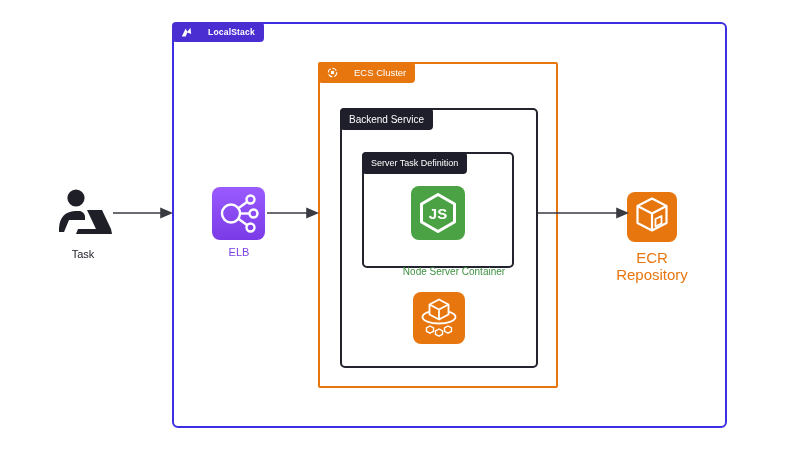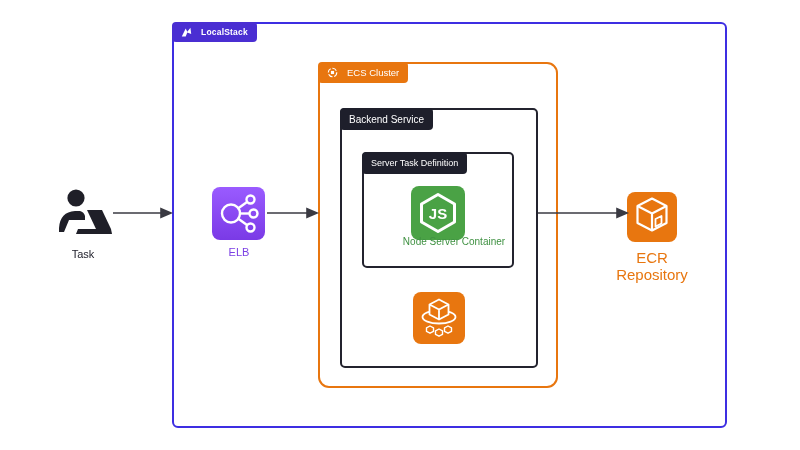--- a/index.html
+++ b/index.html
@@ -3,42 +3,42 @@
 <meta charset="utf-8">
 <style>
   html,body{margin:0;padding:0;background:#ffffff;}
   .canvas{
     position:relative;width:800px;height:450px;background:#ffffff;overflow:hidden;
     font-family:"Liberation Sans", sans-serif;
   }
   
   .box{position:absolute;box-sizing:border-box;border-radius:6px;background:transparent;}
   .box-localstack{left:172px;top:22px;width:555px;height:406px;border:2px solid #3d2ee2;}
-  .box-ecs{left:318px;top:62px;width:240px;height:326px;border:2px solid #e8760f;border-radius:11px;}
+  .box-ecs{left:318px;top:62px;width:240px;height:326px;border:2px solid #e8760f;border-radius:2px;}
   .box-backend{left:340px;top:108px;width:198px;height:260px;border:2px solid #23232e;border-radius:5px;}
   .box-task{left:362px;top:152px;width:152px;height:116px;border:2px solid #23232e;border-radius:5px;}
 
   
   .badge{
-    position:absolute;left:-2px;top:-2px;display:flex;align-items:center;gap:9px;
+    position:absolute;left:-2px;top:-2px;display:flex;align-items:center;gap:16px;
     color:#ffffff;white-space:nowrap;border-radius:4px;padding:0 9px;height:21px;
   }
   .badge-localstack{background:#4a2ed2;font-size:8.5px;font-weight:bold;letter-spacing:.2px;height:20px;}
   .badge-ecs{background:#e8760f;font-size:9.5px;}
   .badge-dark{background:#1e1f2b;font-size:10px;height:22px;}
   .badge-task{font-size:9px;}
 
   
   .svc{position:absolute;border-radius:8px;display:flex;align-items:center;justify-content:center;}
   .svc-elb{left:212px;top:187px;width:53px;height:53px;background:linear-gradient(180deg,#9a5bff 0%,#7a3ae6 100%);}
   .svc-node{left:411px;top:186px;width:54px;height:54px;background:#4aa245;justify-content:center;}
   .svc-ecs{left:413px;top:292px;width:52px;height:52px;background:#e8760f;}
   .svc-ecr{left:627px;top:192px;width:50px;height:50px;background:#e8760f;}
 
-  .node-label{position:absolute;left:362px;top:236px;width:152px;text-align:center;
+  .node-label{position:absolute;left:362px;top:266px;width:152px;text-align:center;
     font-size:10px;color:#3f9142;padding-left:16px;}
   .caption{position:absolute;text-align:center;font-size:11px;color:#23232e;}
   .cap-user{left:43px;top:248px;width:80px;}
   .cap-elb{left:199px;top:246px;width:80px;color:#7b3fe4;}
   .cap-ecr{left:602px;top:249px;width:100px;color:#e8760f;font-size:15px;}
 
   .user-icon{position:absolute;left:56px;top:188px;width:56px;height:54px;}
 
   .arrows{position:absolute;left:0;top:0;width:800px;height:450px;pointer-events:none;}
 </style>

